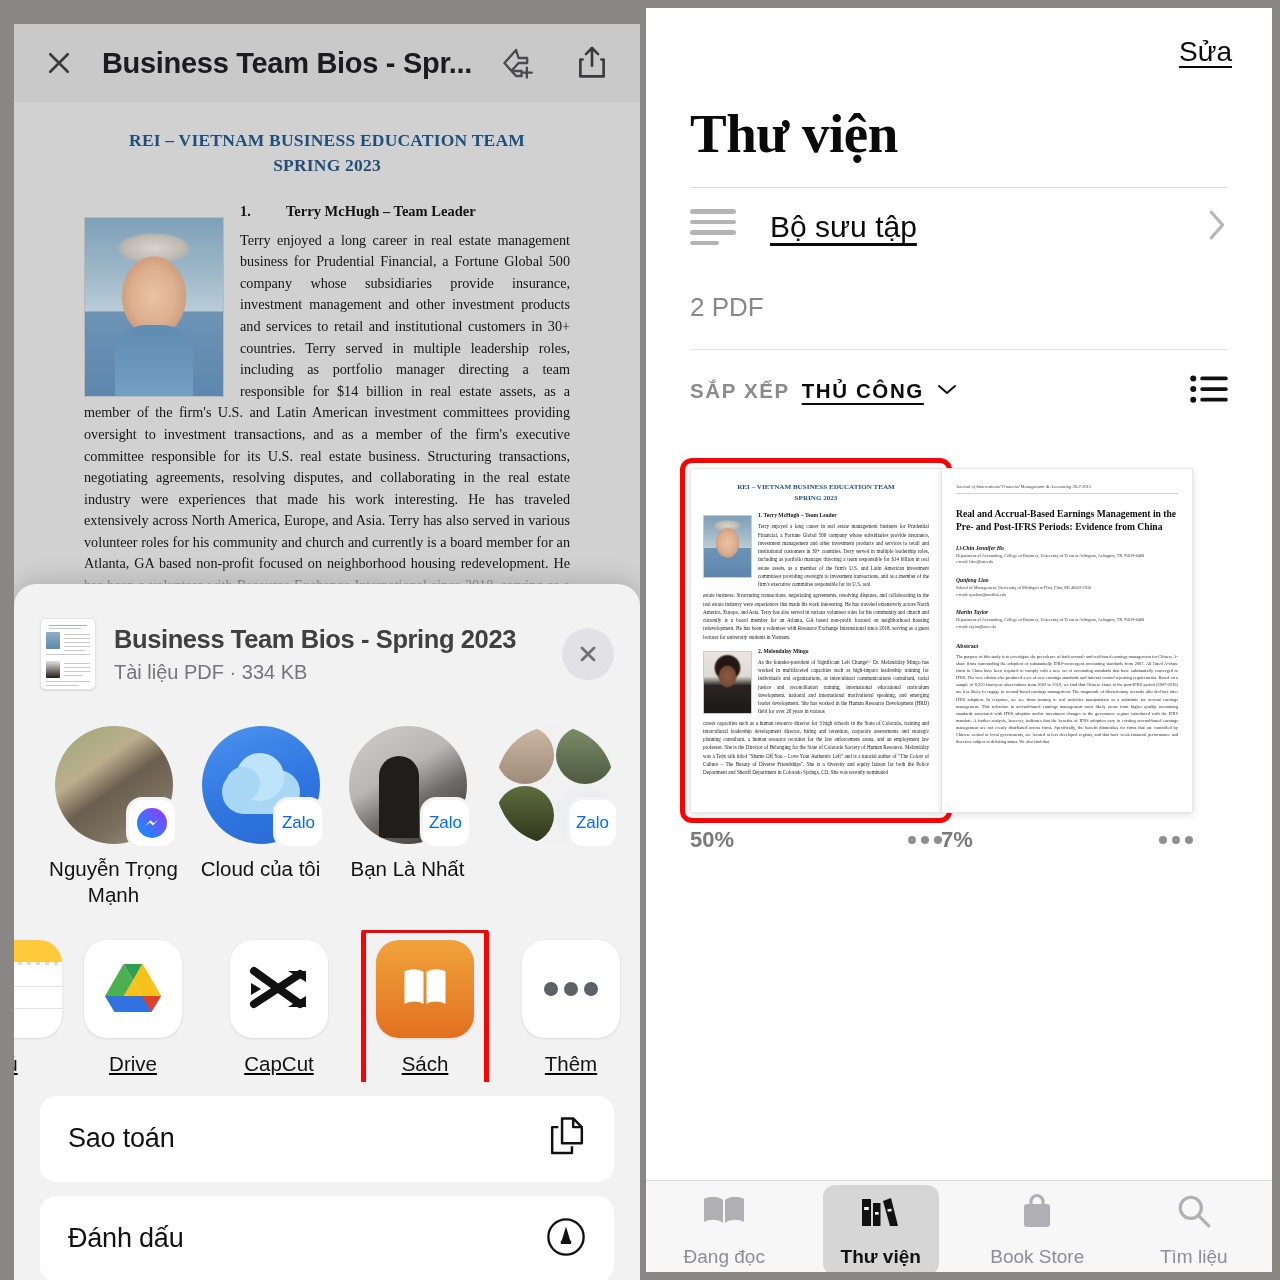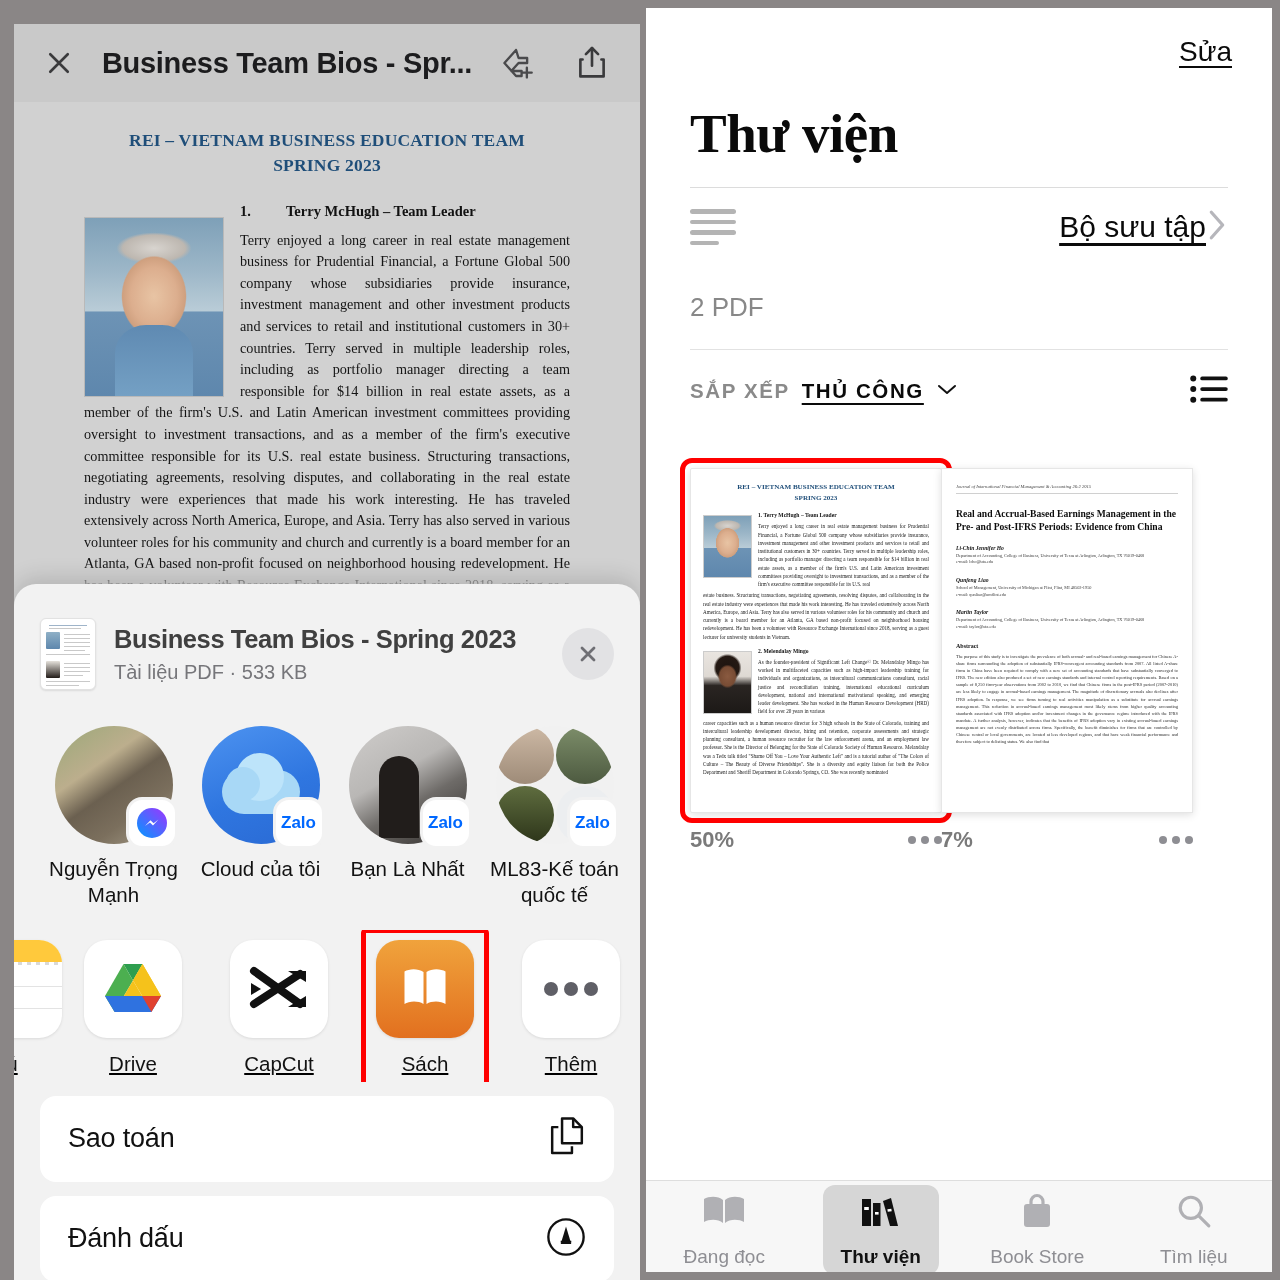--- a/index.html
+++ b/index.html
@@ -98,21 +98,21 @@
   .c-av {
     width: 118px; height: 118px; border-radius:50%; margin: 0 auto;
     position:relative; overflow:visible;
   }
   .c-av .circ { width:118px;height:118px;border-radius:50%;overflow:hidden;position:relative; }
   .badge {
     position:absolute; right:-2px; bottom:-2px; width:46px; height:46px;
     border-radius:13px; background:#fff; display:flex; align-items:center;
     justify-content:center; box-shadow:0 0 0 3px #f2f2f2;
   }
-  .zalo-b { font-size:17px; font-weight:700; color:#0068ff; font-family:"Liberation Sans",sans-serif; }
+  .zalo-b { font-size:17px; font-weight:400; color:#0068ff; font-family:"Liberation Sans",sans-serif; }
   .c-name { font-size: 20.5px; color:#121212; font-weight:500; line-height:1.26; margin-top:12px; }
 
   .apps-row { display:flex; padding: 10px 0 6px 6px; overflow:hidden; }
   .app { width:146px; flex:none; text-align:center;text-decoration:underline; }
   .app-ico {
     width: 98px; height: 98px; border-radius: 23px; margin:0 auto; background:#fff;
     display:flex; align-items:center; justify-content:center;
     box-shadow: 0 1px 3px rgba(0,0,0,.10);
   }
   .app-name { font-size: 20.5px; color:#121212; font-weight:500; margin-top:14px; }
@@ -139,21 +139,21 @@
   .edit-link {
     font-size: 28px; color:#0b0b0b; font-weight:500;
     text-decoration: underline; text-underline-offset: 5px;
   }
   .lib-title {
     font-family:"Liberation Serif", serif; font-weight:bold;
     font-size: 55px; color:#0a0a0a; padding: 34px 0 0 44px; letter-spacing:-.5px;
   }
   .hr { height:1px; background:#dcdcdc; margin: 22px 44px 0 44px; }
   .coll-row {
-    display:flex; align-items:center; padding: 20px 44px; gap: 0; text-align: right;
+    display:flex; align-items:center; padding: 20px 44px; gap: 8px;
   }
   .coll-ico { width: 46px; display:flex; flex-direction:column; gap:6px; flex:none; }
   .coll-ico i { display:block; height:4.5px; background:#b4b4b4; border-radius:3px; }
   .coll-label {
     margin-left: 26px; font-size: 30px; color:#0a0a0a; font-weight:500;
     text-decoration: underline; text-underline-offset: 6px; flex:1;
   }
   .pdf-count { padding: 26px 44px 0 44px; font-size: 26px; color:#888; }
   .hr2 { height:1px; background:#e2e2e2; margin: 26px 44px 0 44px; }
   .sort-row { display:flex; align-items:center; padding: 24px 44px 0 44px; }
@@ -283,21 +283,21 @@
           <div class="tl" style="top:35px;left:5px;"></div>
           <div class="tl" style="top:44px;left:23px;"></div>
           <div class="tl" style="top:48px;left:23px;"></div>
           <div class="tl" style="top:52px;left:23px;"></div>
           <div class="tl" style="top:56px;left:23px;right:12px;"></div>
           <div class="tl" style="top:62px;left:5px;"></div>
           <div class="tl" style="top:66px;left:5px;right:16px;"></div>
         </div>
         <div class="sheet-head-txt">
           <div class="sheet-title">Business Team Bios - Spring 2023</div>
-          <div class="sheet-sub">Tài liệu PDF · 533 KB</div>
+          <div class="sheet-sub">Tài liệu PDF · 334 KB</div>
         </div>
         <div class="sheet-close">
           <svg width="24" height="24" viewBox="0 0 24 24" fill="none" stroke="#6f6f74" stroke-width="2.8" stroke-linecap="round">
               <path d="M6 6 L18 18 M18 6 L6 18"></path>
             </svg>
         </div>
       </div>
 
       <div class="contacts-row">
 
@@ -351,21 +351,20 @@
             <div class="circ" style="background:#f1f1f1;position:relative;">
               <div style="position:absolute;left:0;top:0;width:58px;height:58px;border-radius:50%;background:linear-gradient(#cdb9a5,#9e8b78);"></div>
               <div style="position:absolute;right:0;top:0;width:58px;height:58px;border-radius:50%;background:linear-gradient(#7d8e6a,#4d5a40);"></div>
               <div style="position:absolute;left:0;bottom:0;width:58px;height:58px;border-radius:50%;background:linear-gradient(#5f6d3f,#2c3419);"></div>
               <div style="position:absolute;right:0;bottom:0;width:58px;height:58px;border-radius:50%;background:#eceef0;display:flex;align-items:center;justify-content:center;font-size:22px;color:#6d6d72;font-weight:500;">74</div>
             </div>
             <div class="badge">
                 <span class="zalo-b">Zalo</span>
               </div>
           </div>
-          <div class="c-name">ML83-Kế toán quốc tế</div>
         </div>
 
         <div class="contact">
 
           <div class="c-name">Kênh tin c</div>
         </div>
       </div>
 
       <div class="apps-row">
 

